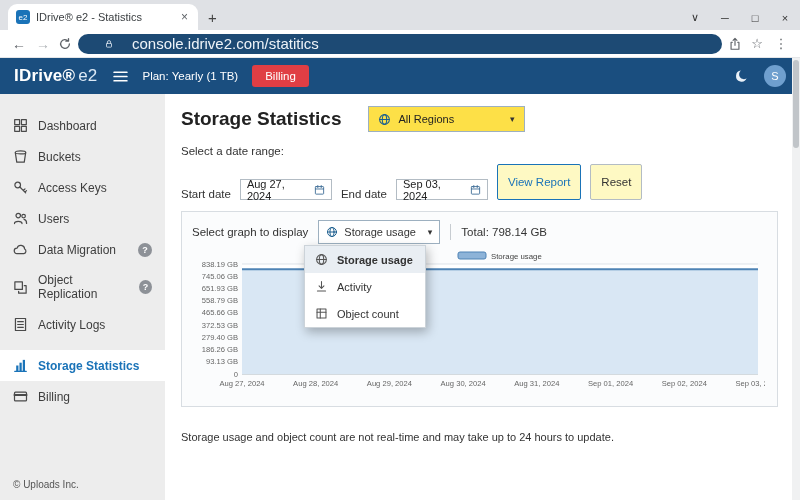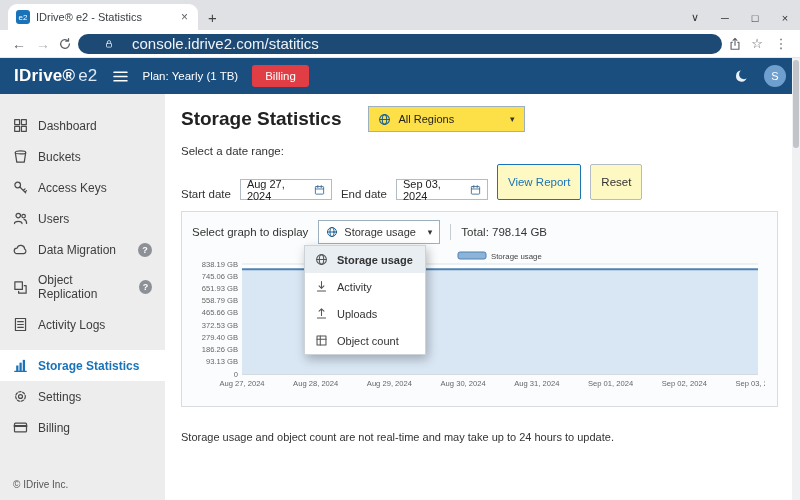--- a/index.html
+++ b/index.html
@@ -235,37 +235,28 @@
                 <rect x="3.4" y="8" width="2.4" height="6.2" fill="currentColor" stroke="none"></rect>
                 <rect x="6.9" y="5" width="2.4" height="9.2" fill="currentColor" stroke="none"></rect>
                 <rect x="10.4" y="2" width="2.4" height="12.2" fill="currentColor" stroke="none"></rect>
               </svg>
             </span>
             <span>Storage Statistics</span>
           </div>
           <div class="side-item">
             <span class="ico">
               <svg viewBox="0 0 16 16" width="100%" height="100%" fill="none" stroke="currentColor" stroke-width="1.3" stroke-linecap="round" stroke-linejoin="round">
-                <circle cx="8" cy="8" r="2.1"></circle>
-                <circle cx="8" cy="8" r="5.1" stroke-dasharray="2.6 1.7"></circle>
-              </svg>
-            </span>
-            <span>Settings</span>
-          </div>
-          <div class="side-item">
-            <span class="ico">
-              <svg viewBox="0 0 16 16" width="100%" height="100%" fill="none" stroke="currentColor" stroke-width="1.3" stroke-linecap="round" stroke-linejoin="round">
                 <rect x="1.6" y="3.4" width="12.8" height="9.2" rx="1"></rect>
                 <path d="M1.6 6.4h12.8" stroke-width="2.1"></path>
               </svg>
             </span>
             <span>Billing</span>
           </div>
         </div>
-      <div class="side-footer">© IDrive Inc.</div>
+      <div class="side-footer">© Uploads Inc.</div>
     </div>
 
     <div class="content">
       <div class="title-row">
         <h1 class="page-title">Storage Statistics</h1>
         <div class="region-select">
           <span class="ico">
               <svg viewBox="0 0 16 16" width="100%" height="100%" fill="none" stroke="currentColor" stroke-width="1.3" stroke-linecap="round" stroke-linejoin="round">
                 <circle cx="8" cy="8" r="6"></circle>
                 <ellipse cx="8" cy="8" rx="2.7" ry="6"></ellipse>
@@ -333,28 +324,20 @@
               </span>
               <span>Storage usage</span>
             </div>
             <div class="dd-item">
               <span class="ico">
                 <svg viewBox="0 0 16 16" width="100%" height="100%" fill="none" stroke="currentColor" stroke-width="1.3" stroke-linecap="round" stroke-linejoin="round">
                   <path d="M8 2v8M5 7.3L8 10.3l3-3M3 13.5h10"></path>
                 </svg>
               </span>
               <span>Activity</span>
-            </div>
-            <div class="dd-item">
-              <span class="ico">
-                <svg viewBox="0 0 16 16" width="100%" height="100%" fill="none" stroke="currentColor" stroke-width="1.3" stroke-linecap="round" stroke-linejoin="round">
-                  <path d="M8 10.5v-8M5 5.2L8 2.2l3 3M3 13.5h10"></path>
-                </svg>
-              </span>
-              <span>Uploads</span>
             </div>
             <div class="dd-item">
               <span class="ico">
                 <svg viewBox="0 0 16 16" width="100%" height="100%" fill="none" stroke="currentColor" stroke-width="1.3" stroke-linecap="round" stroke-linejoin="round">
                   <rect x="2.5" y="2.5" width="11" height="11"></rect>
                   <path d="M2.5 6.5h11M6.5 2.5v11"></path>
                 </svg>
               </span>
               <span>Object count</span>
             </div>

